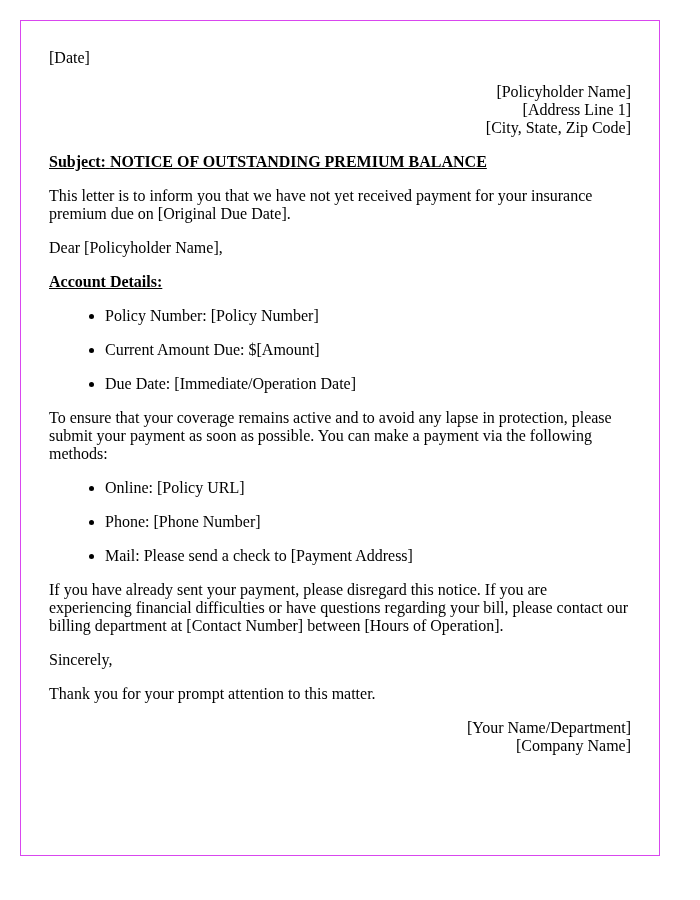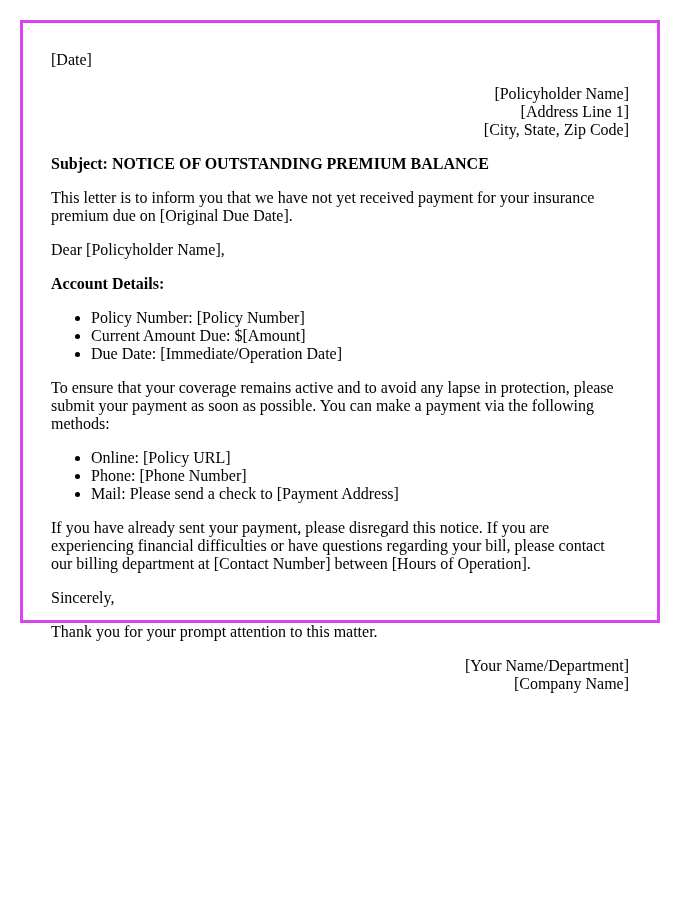--- a/index.html
+++ b/index.html
@@ -1,29 +1,29 @@
 <!DOCTYPE html>
 <html><head>
 <meta charset="utf-8">
 <style>
   html, body { margin: 0; padding: 0; background: #ffffff; }
   body { width: 700px; height: 900px; position: relative; font-family: "Liberation Serif", "DejaVu Serif", serif; color: #000; }
   .letter {
     position: absolute; left: 20px; top: 20px;
-    width: 640px; height: 603px;
+    width: 640px; height: 836px;
     box-sizing: border-box;
-    border: 3px solid #d946ef;
+    border: 1px solid #d946ef;
     padding: 28px 28px 0 28px;
     font-size: 16px; line-height: 18px;
   }
   .p { margin: 0 0 16px 0; }
   .block-line { display: block; text-align: right; }
-  .bold { font-weight: bold; }
+  .bold { font-weight: bold; text-decoration: underline; }
   ul { margin: 0 0 16px 0; padding-left: 40px; }
-  li { margin: 0; }
+  li { margin: 16px; }
 </style>
 </head>
 <body>
 
 <div class="letter">
   <div class="p">[Date]</div>
 
   <div class="p">
     <span class="block-line">[Policyholder Name]</span>
     <span class="block-line">[Address Line 1]</span>

